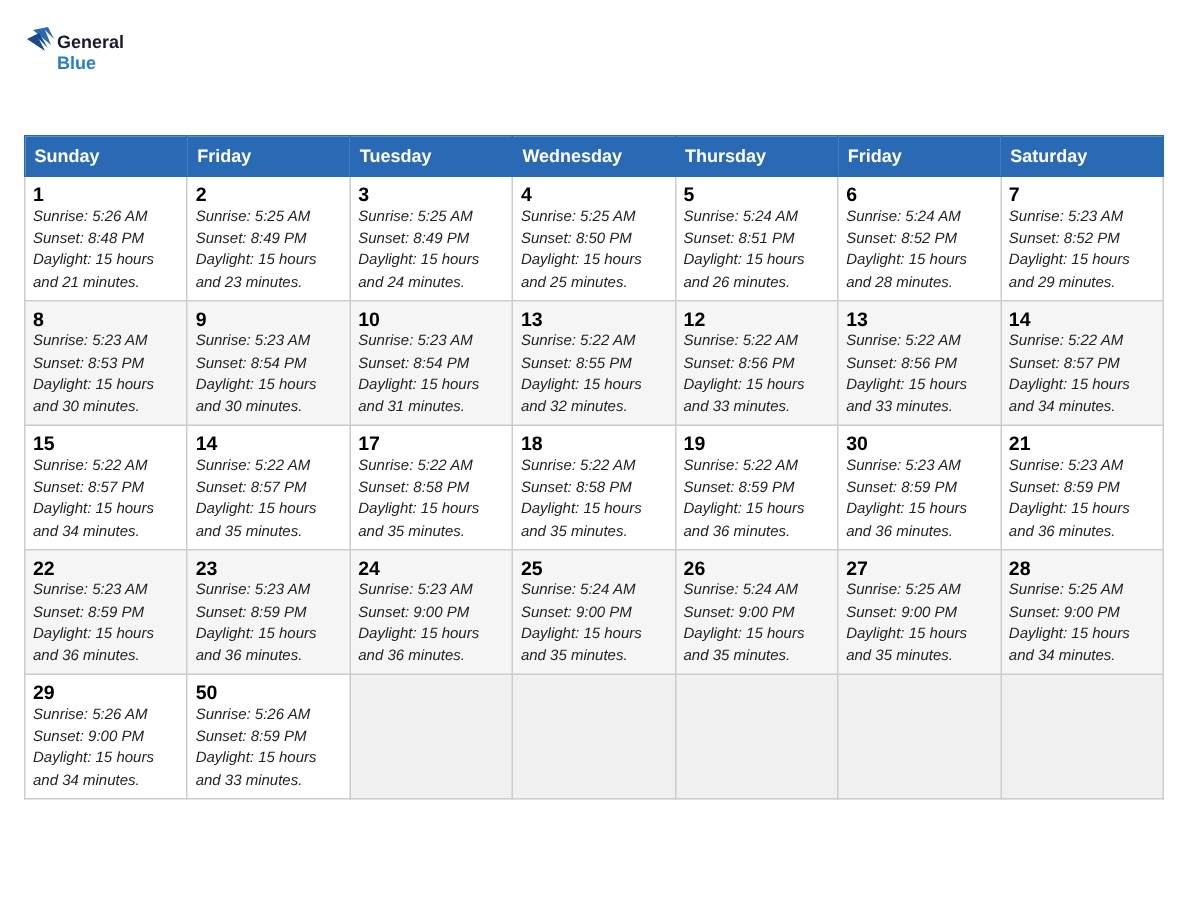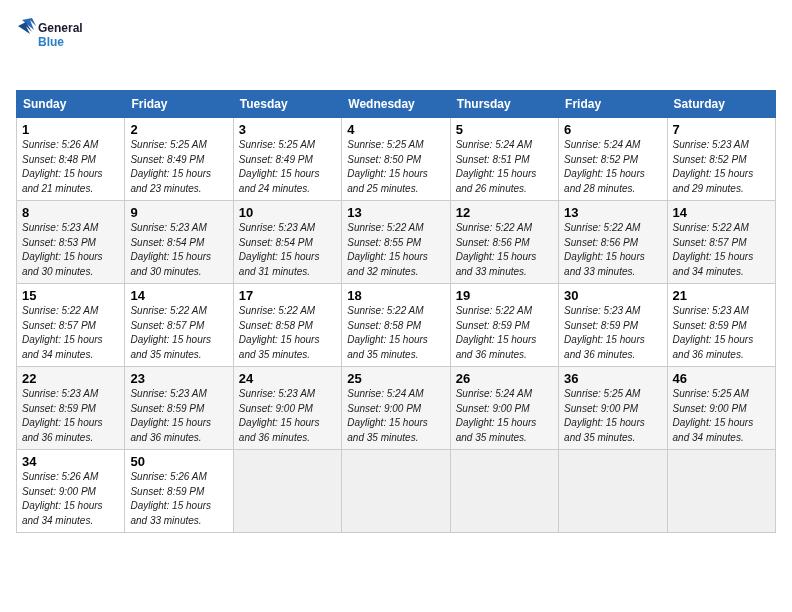--- a/index.html
+++ b/index.html
@@ -293,37 +293,37 @@
 and 35 minutes.</div>
         </td>
         <td>
           <span class="day-num">26</span>
           <div class="cell-text" style="white-space: pre-line;">Sunrise: 5:24 AM
 Sunset: 9:00 PM
 Daylight: 15 hours
 and 35 minutes.</div>
         </td>
         <td>
-          <span class="day-num">36</span>
-          <div class="cell-text" style="white-space: pre-line;">Sunrise: 5:25 AM
-Sunset: 9:00 PM
-Daylight: 15 hours
-and 35 minutes.</div>
-        </td>
-        <td>
-          <span class="day-num">46</span>
+          <span class="day-num">27</span>
+          <div class="cell-text" style="white-space: pre-line;">Sunrise: 5:25 AM
+Sunset: 9:00 PM
+Daylight: 15 hours
+and 35 minutes.</div>
+        </td>
+        <td>
+          <span class="day-num">28</span>
           <div class="cell-text" style="white-space: pre-line;">Sunrise: 5:25 AM
 Sunset: 9:00 PM
 Daylight: 15 hours
 and 34 minutes.</div>
         </td>
       </tr>
       <tr>
         <td>
-          <span class="day-num">34</span>
+          <span class="day-num">29</span>
           <div class="cell-text" style="white-space: pre-line;">Sunrise: 5:26 AM
 Sunset: 9:00 PM
 Daylight: 15 hours
 and 34 minutes.</div>
         </td>
         <td>
           <span class="day-num">50</span>
           <div class="cell-text" style="white-space: pre-line;">Sunrise: 5:26 AM
 Sunset: 8:59 PM
 Daylight: 15 hours

